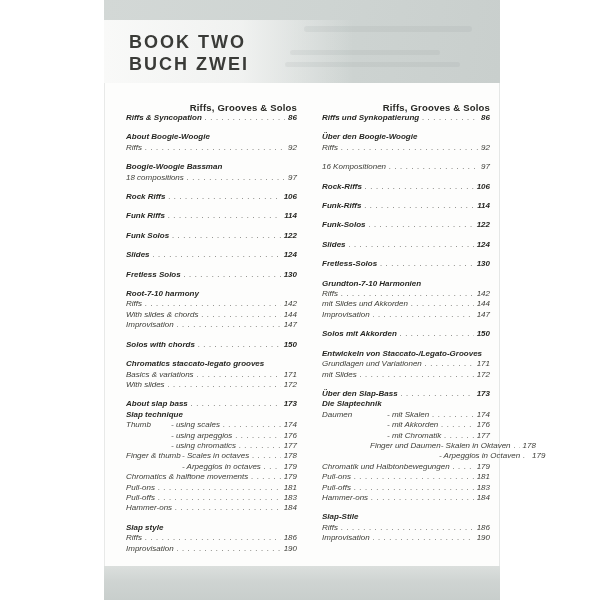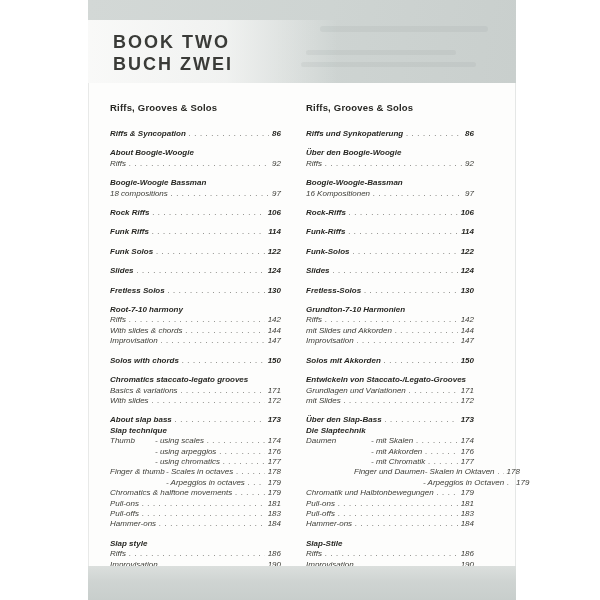--- a/index.html
+++ b/index.html
@@ -1,24 +1,23 @@
 <!DOCTYPE html>
 <html><head>
 <meta charset="utf-8">
 <style>
   html,body{margin:0;padding:0;}
   body{
     width:600px;height:600px;position:relative;background:#ffffff;
     font-family:"Liberation Sans",sans-serif;overflow:hidden;
   }
   .photo{
-    position:absolute;left:88px;top:0;width:396px;height:600px;
+    position:absolute;left:104px;top:0;width:396px;height:600px;
     background:#fdfdfc;
     box-shadow:inset 1px 0 0 rgba(170,176,173,0.25), inset -1px 0 0 rgba(170,176,173,0.28);
-    padding-left:32px;
   }
   
   .band{
     position:absolute;left:0;top:0;width:100%;height:83px;
     background:linear-gradient(100deg,#d3d8d6 0%,#ced4d2 55%,#c9cfcd 100%);
   }
   .band-glow{
     position:absolute;left:0;top:20px;width:250px;height:63px;
     background:linear-gradient(90deg,rgba(251,251,250,0.95) 0%,rgba(251,251,250,0.75) 55%,rgba(251,251,250,0) 100%);
   }
@@ -35,21 +34,21 @@
   .bottom-band{
     position:absolute;left:0;top:566px;width:100%;height:34px;
     background:linear-gradient(to bottom,#dbdfdd 0%,#cfd4d2 45%,#c8cecc 100%);
   }
   
   .toc-col{position:absolute;top:102px;font-size:8px;color:#3d3d37;}
   .toc-col.left{left:22px;width:171px;}
   .toc-col.right{left:218px;width:168px;}
   .toc-header{
     font-weight:bold;font-size:9.5px;color:#282824;
-    letter-spacing:0.2px;margin-bottom:16px;
+    letter-spacing:0.2px;margin-bottom:0;text-align:right;
   }
   .section{margin-bottom:9px;font-style:italic;}
   .row{display:flex;align-items:baseline;line-height:10.4px;white-space:nowrap;}
   .row.bold{font-weight:bold;color:#282824;}
   .prefix{flex:none;}
   .left .prefix{min-width:45px;}
   .left .prefix.p2{min-width:56px;}
   .right .prefix{min-width:65px;}
   .right .prefix.p2{min-width:69px;margin-left:48px;}
   .label{flex:none;}
@@ -278,23 +277,20 @@
           <div class="row bold">
             <span class="label">Über den Boogie-Woogie</span>
           </div>
           <div class="row">
             <span class="label">Riffs</span>
             <span class="dots"></span>
             <span class="page">92</span>
           </div>
         </div>
         <div class="section">
-          <div class="row bold">
-            <span class="label">Boogie-Woogie-Bassman</span>
-          </div>
           <div class="row">
             <span class="label">16 Kompositionen</span>
             <span class="dots"></span>
             <span class="page">97</span>
           </div>
         </div>
         <div class="section">
           <div class="row bold">
             <span class="label">Rock-Riffs</span>
             <span class="dots"></span>

